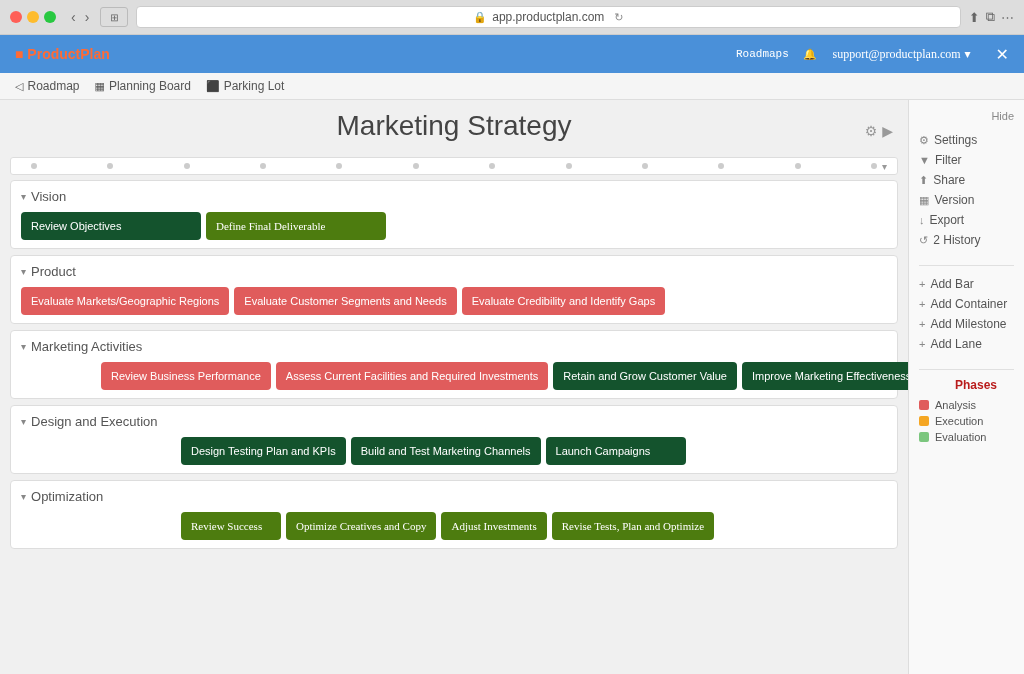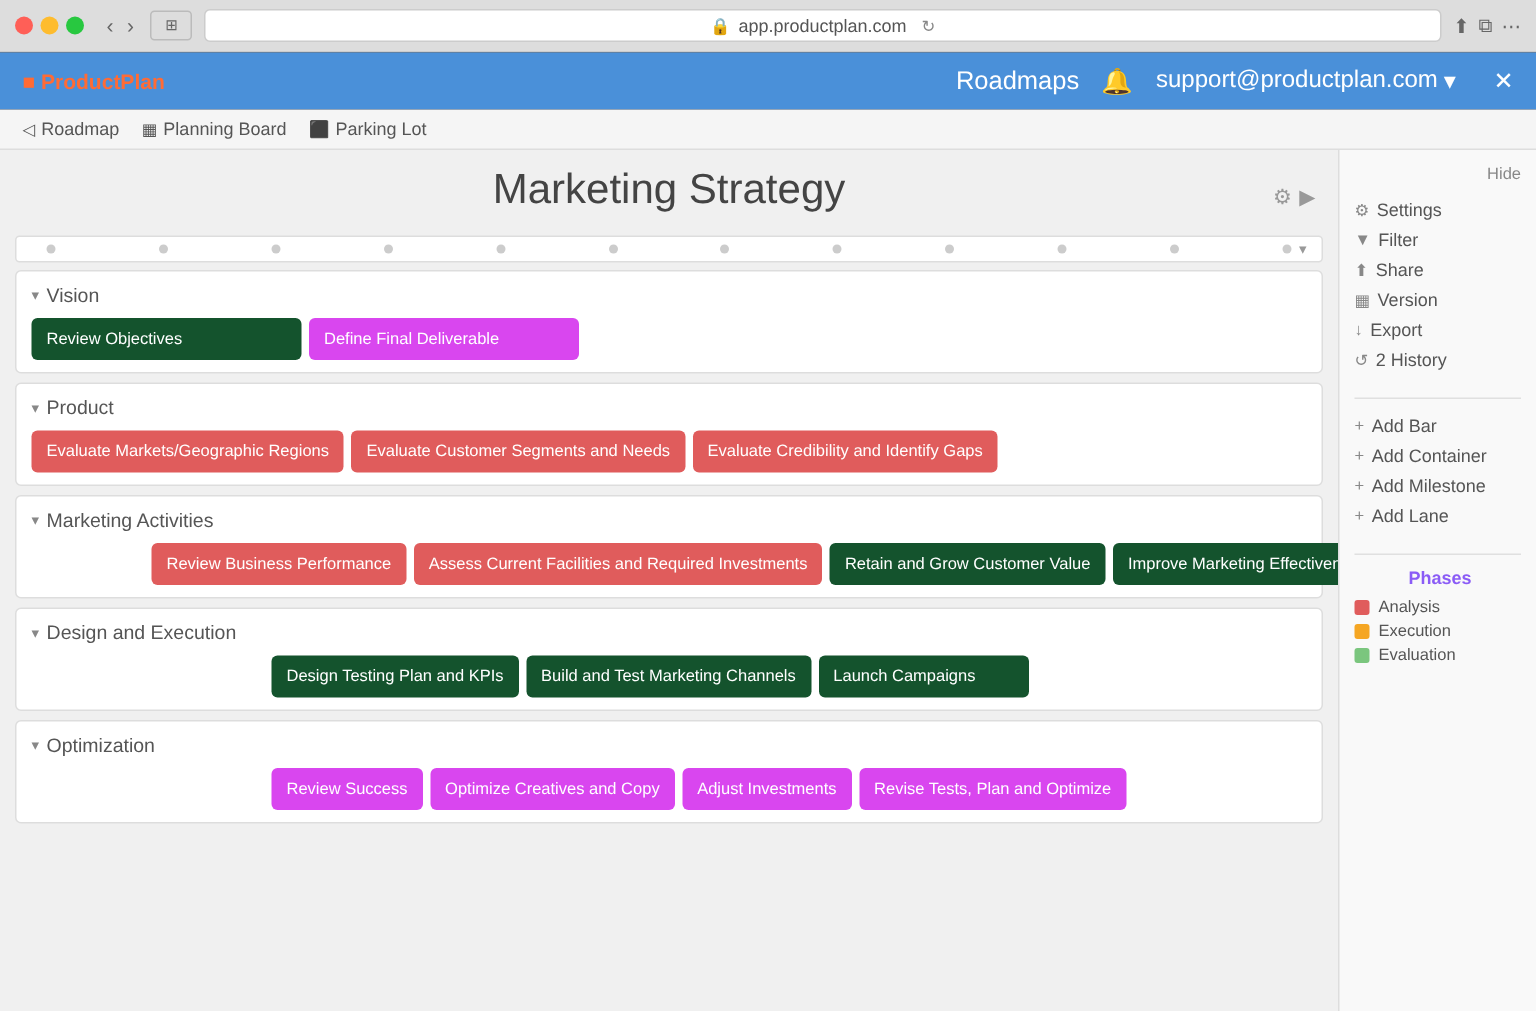--- a/index.html
+++ b/index.html
@@ -18,22 +18,22 @@
     .nav-arrow:disabled { color: #bbb; }
     .address-bar { flex: 1; background: white; border: 1px solid #ccc; border-radius: 4px; padding: 3px 10px; font-size: 12px; color: #555; text-align: center; display: flex; align-items: center; justify-content: center; gap: 5px; }
     .window-controls { display: flex; gap: 6px; }
     .win-ctrl { background: none; border: none; cursor: pointer; color: #666; font-size: 13px; }
 
     
     .app-header { background: #4a90d9; display: flex; align-items: center; padding: 0 15px; height: 38px; }
     .app-logo { color: white; font-weight: bold; font-size: 14px; flex: 1; }
     .app-logo span { color: #ff6b35; }
     .app-nav { display: flex; align-items: center; gap: 15px; }
-    .app-nav-link { color: white; font-size: 17px; text-decoration: none; cursor: pointer; }
-    .app-user { color: white; font-size: 16px; display: flex; align-items: center; gap: 4px; cursor: pointer; }
+    .app-nav-link { color: white; font-size: 11px; text-decoration: none; cursor: pointer; font-family: Liberation Mono, monospace; }
+    .app-user { color: white; font-size: 12px; display: flex; align-items: center; gap: 4px; cursor: pointer; font-family: Liberation Serif, serif; }
     .app-close { color: white; font-size: 16px; cursor: pointer; margin-left: 10px; }
 
     
     .sub-nav { background: #f5f5f5; border-bottom: 1px solid #ddd; padding: 6px 15px; display: flex; align-items: center; gap: 15px; }
     .sub-nav-item { display: flex; align-items: center; gap: 4px; font-size: 12px; color: #555; cursor: pointer; }
     .sub-nav-icon { font-size: 11px; }
 
     
     .main-layout { display: flex; background: #f0f0f0; height: calc(674px - 38px - 32px - 30px); }
 
@@ -52,35 +52,35 @@
     .lane-header { display: flex; align-items: center; gap: 5px; margin-bottom: 8px; font-size: 13px; color: #555; font-weight: 500; cursor: pointer; }
     .lane-toggle { font-size: 10px; color: #888; }
     .lane-items { display: flex; gap: 5px; flex-wrap: nowrap; }
     .lane-items.offset { margin-left: 80px; }
     .lane-items.offset2 { margin-left: 160px; }
 
     
     .card { border-radius: 4px; padding: 8px 10px; font-size: 11px; color: white; cursor: pointer; min-width: 100px; flex-shrink: 0; position: relative; }
     .card-red { background: #e05c5c; }
     .card-orange { background: #14532d; }
-    .card-green { background: #d946ef; }
+    .card-green { background: #4d7c0f; font-family: Liberation Serif, serif; }
     .card-dot { position: absolute; top: 5px; right: 5px; width: 8px; height: 8px; background: #c0392b; border-radius: 50%; }
     .card-wide { min-width: 180px; }
     .card-medium { min-width: 140px; }
 
     
-    .sidebar { width: 132px; background: #f9f9f9; border-left: 1px solid #ddd; padding: 10px; font-size: 12px; }
+    .sidebar { width: 116px; background: #f9f9f9; border-left: 1px solid #ddd; padding: 10px; font-size: 12px; }
     .sidebar-hide { display: flex; justify-content: flex-end; margin-bottom: 8px; }
     .sidebar-hide a { font-size: 11px; color: #888; cursor: pointer; text-decoration: none; }
     .sidebar-section { margin-bottom: 15px; }
     .sidebar-item { display: flex; align-items: center; gap: 5px; padding: 3px 0; color: #555; cursor: pointer; font-size: 12px; }
     .sidebar-icon { font-size: 11px; color: #888; }
     .sidebar-divider { border: none; border-top: 1px solid #e0e0e0; margin: 8px 0; }
     .phases-section { margin-top: 5px; }
-    .phases-title { font-weight: 600; font-size: 12px; color: #8b5cf6; margin-bottom: 5px; padding-left: 36px; }
+    .phases-title { font-weight: 600; font-size: 12px; color: #b91c1c; margin-bottom: 5px; padding-left: 36px; }
     .phase-item { display: flex; align-items: center; gap: 6px; padding: 2px 0; font-size: 11px; color: #555; }
     .phase-dot { width: 10px; height: 10px; border-radius: 2px; flex-shrink: 0; }
   </style>
 </head>
 <body>
 
 <div class="browser-chrome">
   <div class="browser-titlebar">
     <div class="traffic-lights">
       <div class="traffic-light tl-red"></div>

